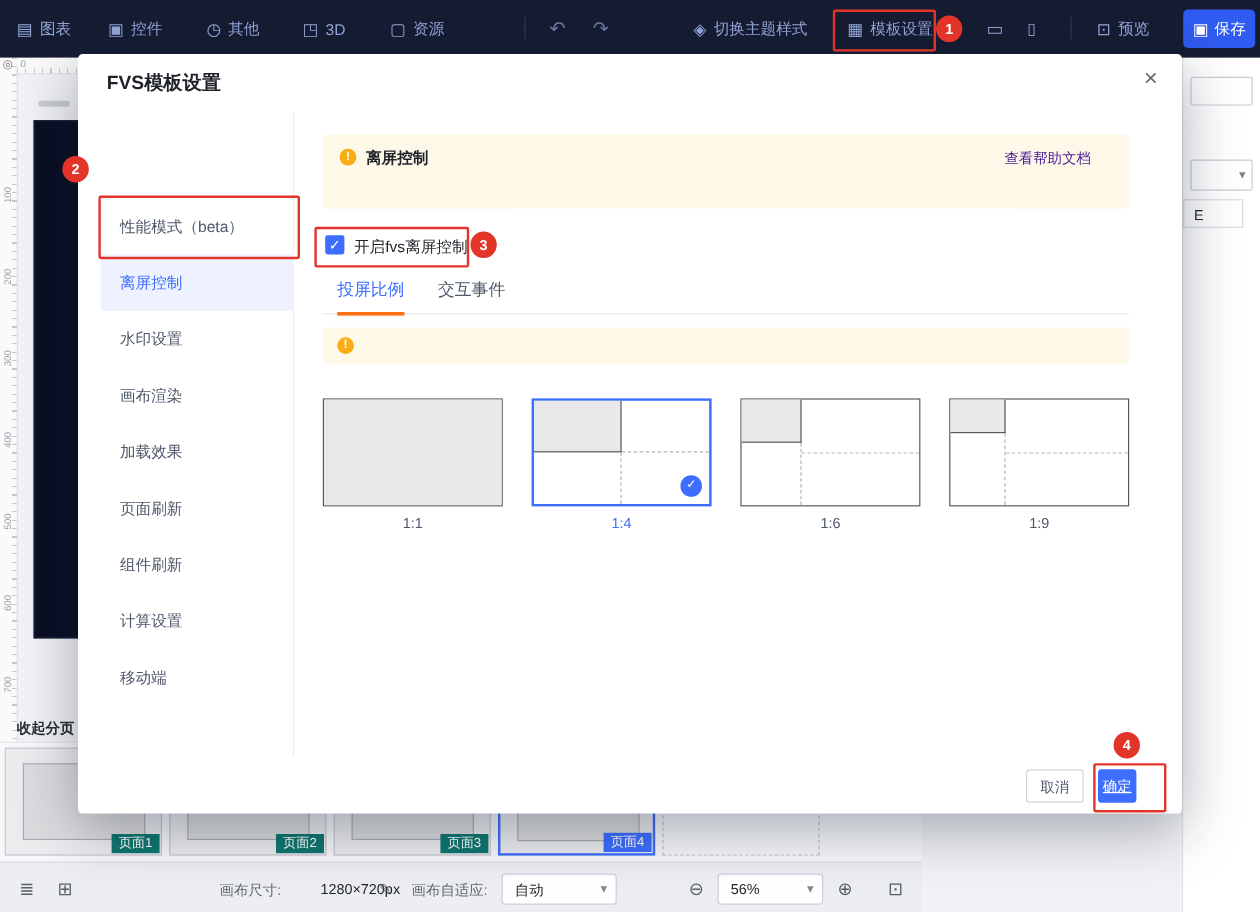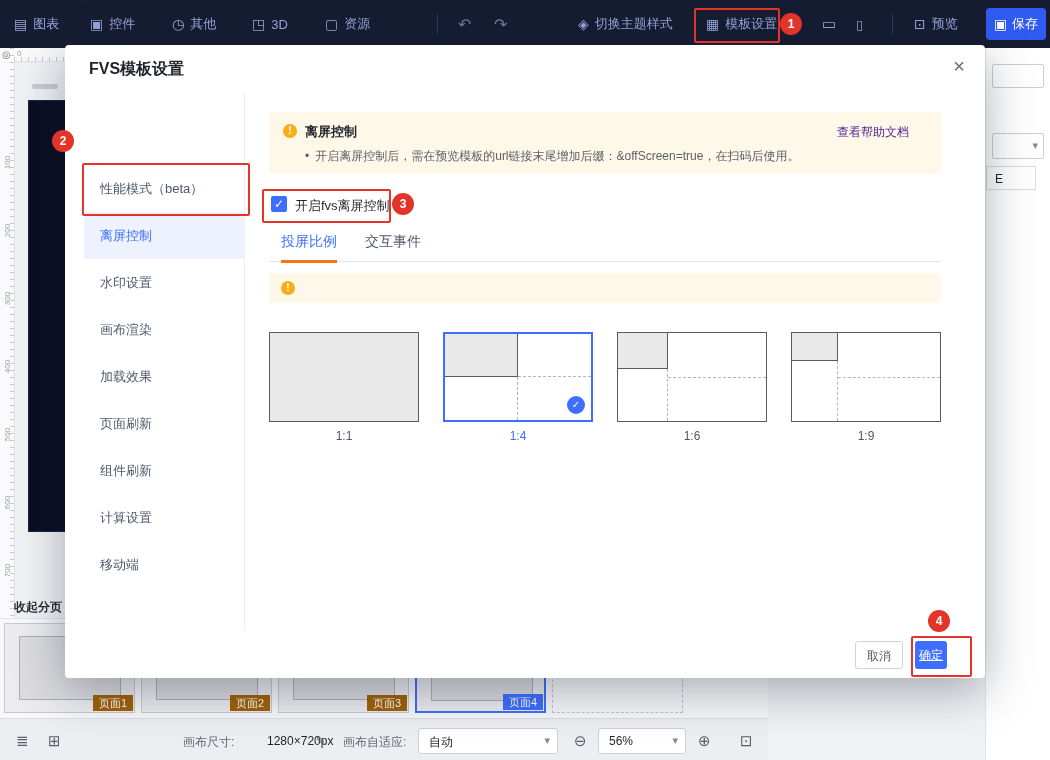--- a/index.html
+++ b/index.html
@@ -15,21 +15,21 @@
   .vruler{left:0;top:48px;width:14px;height:570px;background:#FAFAFB;border-right:1px solid #DFE1E6;}
   .vruler .ticks{position:absolute;right:0;top:0;width:4px;height:100%;background:repeating-linear-gradient(to bottom,#C5C8CF 0 1px,transparent 1px 7px);}
   .vnum{position:absolute;left:-3px;width:20px;text-align:center;font-size:8px;color:#9AA0AA;transform:rotate(-90deg);}
   .hruler{left:14px;top:48px;width:971px;height:13px;background:#FAFAFB;border-bottom:1px solid #DFE1E6;}
   .hruler .ticks{position:absolute;left:0;top:9px;width:100%;height:4px;background:repeating-linear-gradient(to right,#C5C8CF 0 1px,transparent 1px 7px);}
   .canvas-dark{left:28px;top:100px;width:600px;height:430px;background:#0A0F24;border:1px solid #1B2340;}
   .smudge{left:32px;top:84px;width:26px;height:5px;background:#C8CBD2;border-radius:2px;}
   .pages-panel{left:0;top:618px;width:768px;height:100px;background:#F7F8FA;border-top:1px solid #E3E5EA;}
   .thumb{position:absolute;top:4px;width:131px;height:90px;background:#ECECEF;border:1px solid #C6C9D0;box-sizing:border-box;}
   .thumb .inner{position:absolute;left:14px;top:12px;width:100px;height:62px;background:#DCDCDF;border:1px solid #ABAEB5;}
-  .chip{position:absolute;right:1px;bottom:1px;padding:2px 6px;background:#a16207;color:#fff;font-size:11px;line-height:12px;}
+  .chip{position:absolute;right:1px;bottom:1px;padding:2px 6px;background:#0f766e;color:#fff;font-size:11px;line-height:12px;}
   .thumb.active{border:2px solid #3D6EFF;}
   .thumb.active .chip{background:#3D6EFF;}
   .addbox{position:absolute;left:552px;top:4px;width:131px;height:90px;border:1px dashed #C0C3CA;box-sizing:border-box;}
   .statusbar{left:0;top:718px;width:768px;height:42px;background:#EDEEF1;border-top:1px solid #DCDEE3;}
   .sb-text{position:absolute;font-size:12px;color:#646A73;top:15px;}
   .sb-icon{position:absolute;font-size:15px;color:#5A606B;top:13px;}
   .dd{position:absolute;top:9px;height:26px;background:#fff;border:1px solid #CCD0D9;border-radius:3px;box-sizing:border-box;font-size:12px;color:#1F2329;}
   .dd .val{position:absolute;left:10px;top:5px;}
   .dd .chev{position:absolute;right:7px;top:5px;color:#888;font-size:11px;}
   .side-panel{left:985px;top:48px;width:65px;height:712px;background:#fff;border-left:1px solid #E2E4E9;}
@@ -114,21 +114,21 @@
     <div class="addbox"></div>
   </div>
 
   <div class="abs statusbar">
     <span class="sb-icon" style="left:16px">≣</span>
     <span class="sb-icon" style="left:48px">⊞</span>
     <span class="sb-text" style="left:183px">画布尺寸:</span>
     <span class="sb-text" style="left:245px;color:#1F2329;margin-left:22px;">1280×720px</span>
     <span class="sb-icon" style="left:316px;font-size:12px;top:15px;">✎</span>
     <span class="sb-text" style="left:343px">画布自适应:</span>
-    <div class="dd" style="left:418px;width:140px;">
+    <div class="dd" style="left:418px;width:96px;">
       <span class="val">自动</span>
       <span class="chev">▾</span>
     </div>
     <span class="sb-icon" style="left:574px">⊖</span>
     <div class="dd" style="left:598px;width:88px;">
       <span class="val">56%</span>
       <span class="chev">▾</span>
     </div>
     <span class="sb-icon" style="left:698px">⊕</span>
     <span class="sb-icon" style="left:740px">⊡</span>
@@ -202,21 +202,20 @@
       <div class="nav-item" style="top:307px">页面刷新</div>
       <div class="nav-item" style="top:354px">组件刷新</div>
       <div class="nav-item" style="top:401px">计算设置</div>
       <div class="nav-item" style="top:448px">移动端</div>
     </div>
 
     <div class="banner" style="top:67px;height:62px;">
       <span class="warn-dot" style="left:14px;top:12px;">!</span>
       <span class="b1-title">离屏控制</span>
       <span class="b1-link">查看帮助文档</span>
-      <span class="b1-bullet">开启离屏控制后，需在预览模板的url链接末尾增加后缀：&amp;offScreen=true，在扫码后使用。</span>
     </div>
 
     <div class="cbx"><span>✓</span></div>
     <span class="cbx-label">开启fvs离屏控制</span>
 
     <div class="tabs">
       <span class="tab active" style="left:12px">投屏比例</span>
       <span class="tab" style="left:96px">交互事件</span>
     </div>
 

